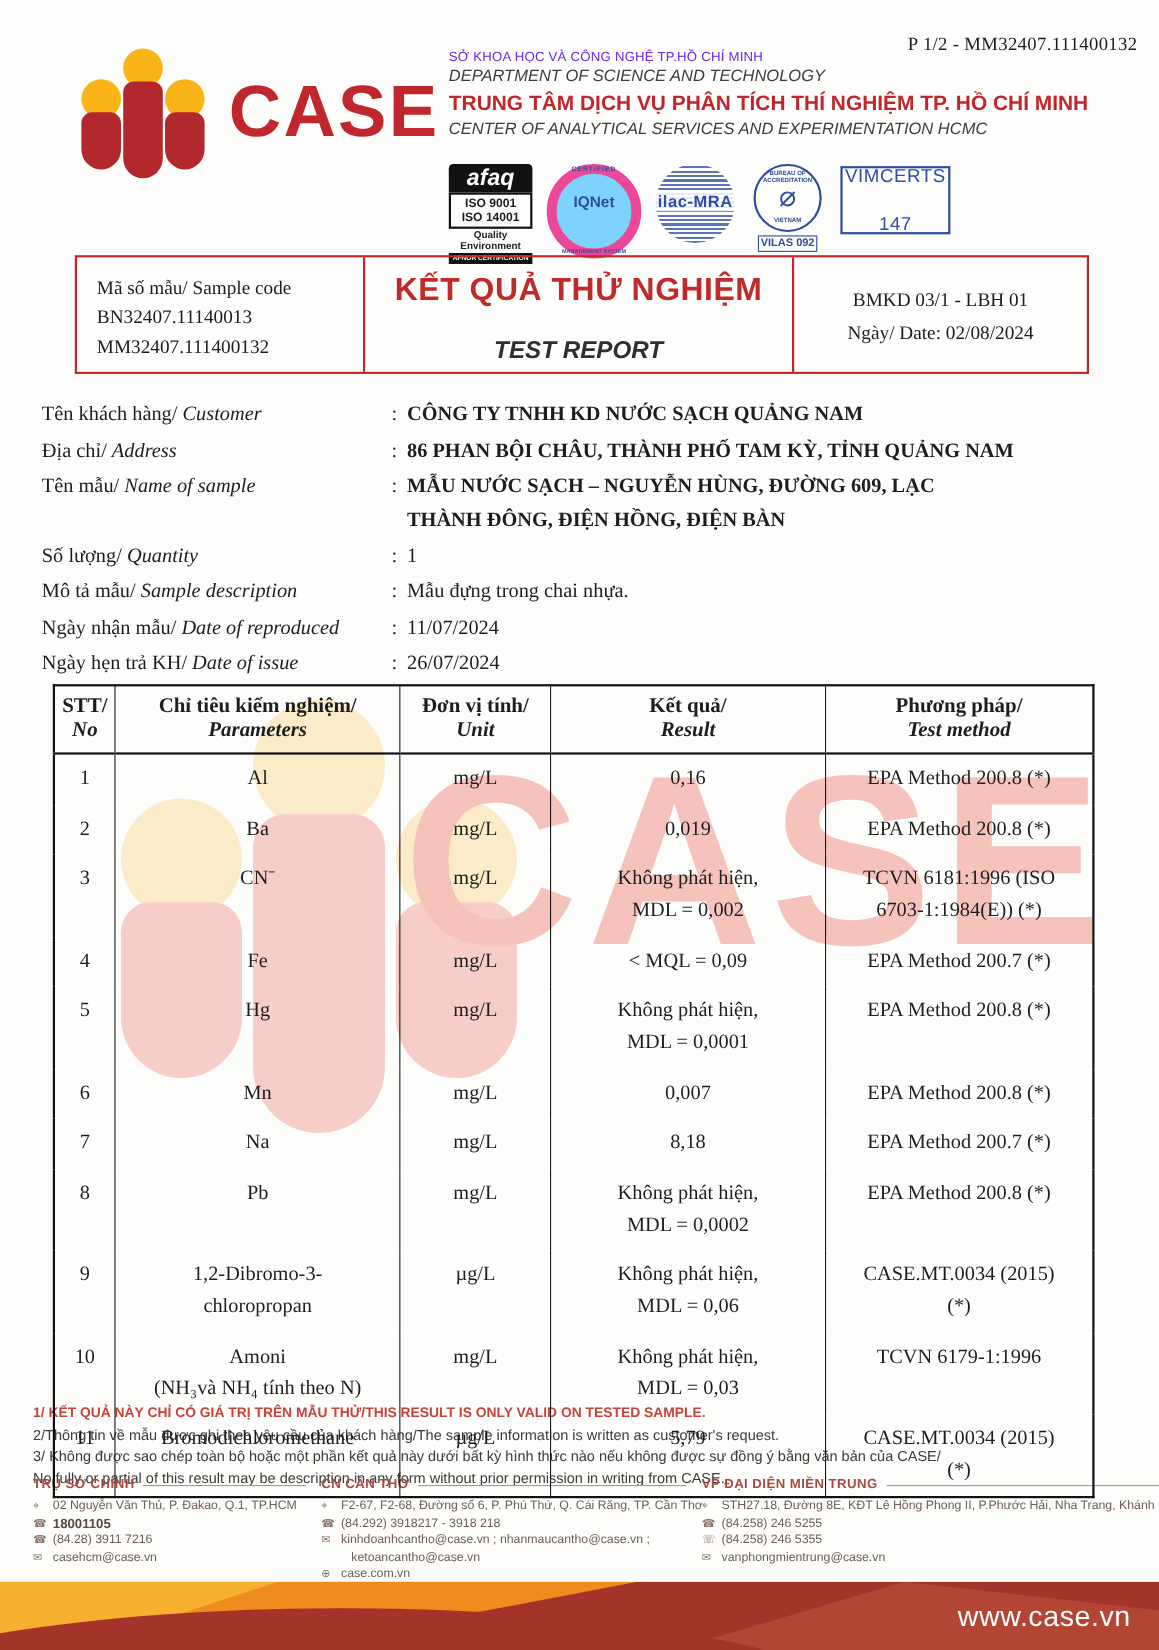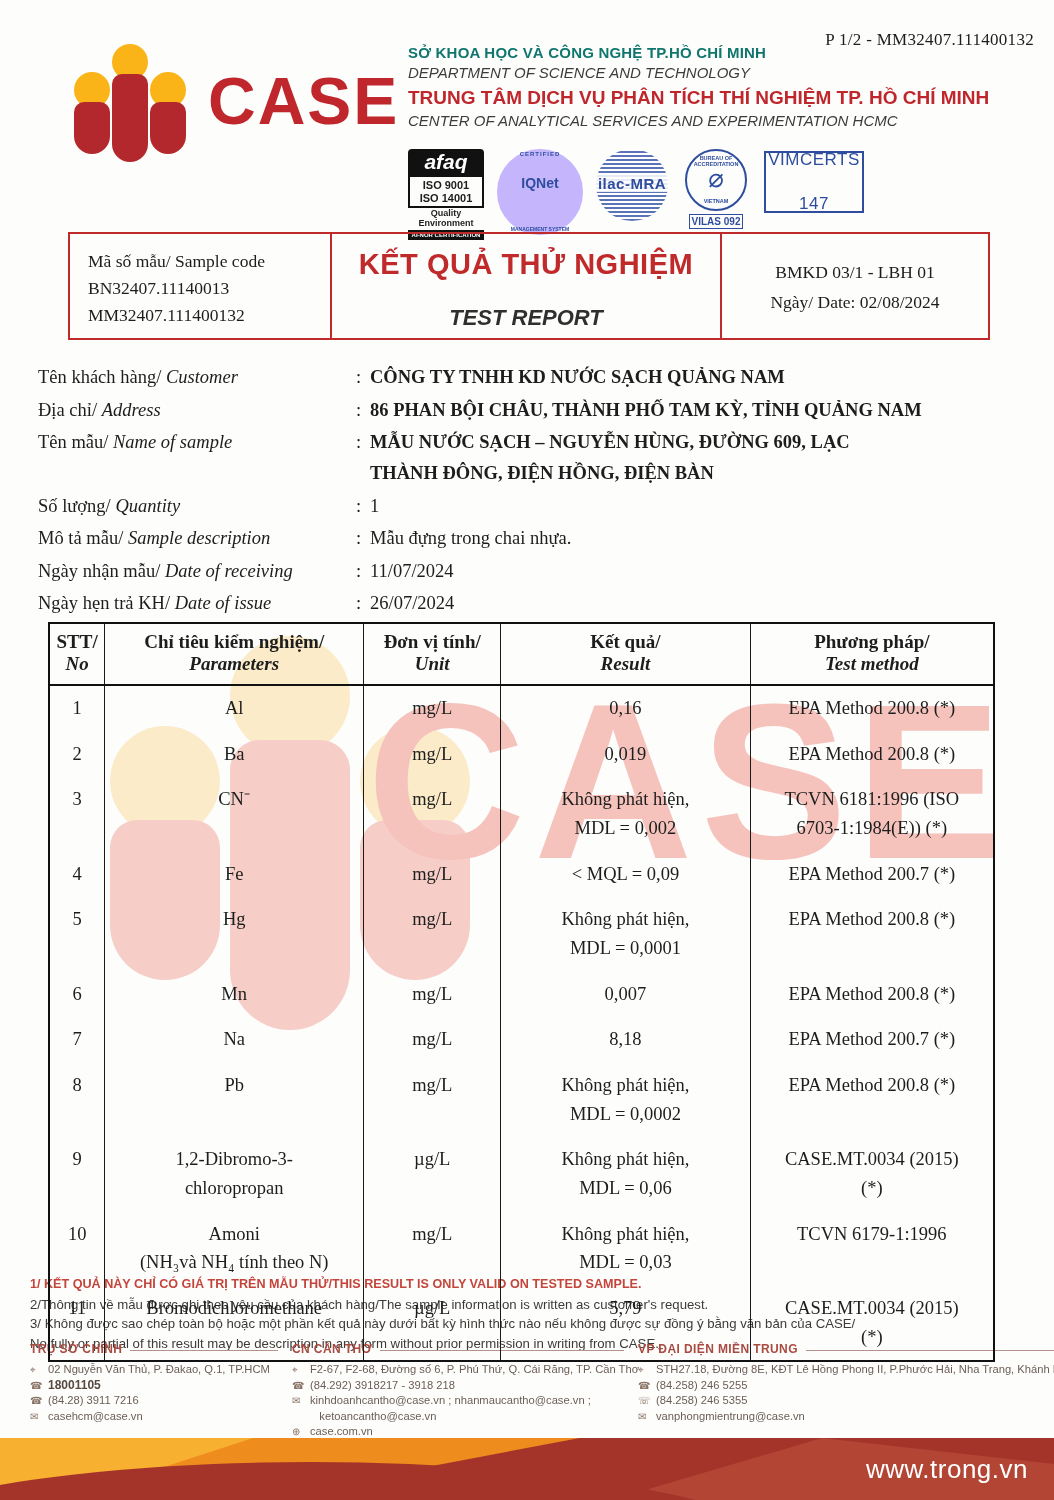--- a/index.html
+++ b/index.html
@@ -13,32 +13,32 @@
   .brand { position:absolute; left:74px; top:42px; display:flex; align-items:center; gap:22px; }
   .logo-mark { position:relative; width:112px; height:118px; }
   .pin { position:absolute; width:36px; }
   .pin .bulb { width:36px; height:36px; border-radius:50%; background:#FBB417; }
   .pin .drop { width:36px; margin-top:-6px; background:#B3282D; border-radius:10px 10px 18px 18px; }
   .pin-left  { left:0;  top:30px; } .pin-left  .drop{ height:52px; }
   .pin-mid   { left:38px; top:2px; } .pin-mid  .drop{ height:88px; border-radius:10px 10px 18px 18px; }
   .pin-right { left:76px; top:30px; } .pin-right .drop{ height:52px; }
   .logo-text { font-family:"Liberation Sans", sans-serif; font-weight:800; font-size:66px; color:#C0272C; letter-spacing:2px; line-height:1; }
   .org { position:absolute; left:408px; top:44px; width:640px; font-family:"Liberation Sans", sans-serif; }
-  .org-line1 { color:#0f766e; font-size:15px; font-weight:700; letter-spacing:.2px; }
+  .org-line1 { color:#6d28d9; font-size:12px; font-weight:400; letter-spacing:.2px; }
   .org-line2 { color:#3c3c3c; font-size:15px; font-style:italic; margin-top:3px; }
   .org-line3 { color:#C0272C; font-size:19px; font-weight:800; margin-top:6px; }
   .org-line4 { color:#3c3c3c; font-size:15px; font-style:italic; margin-top:3px; }
   
   .certs { position:absolute; left:408px; top:149px; display:flex; align-items:flex-start; gap:13px; font-family:"Liberation Sans", sans-serif; }
   .afaq { width:76px; text-align:center; }
   .afaq .a-top { background:#111; color:#fff; font-weight:800; font-size:21px; border-radius:4px 4px 0 0; padding:1px 0; font-style:italic; }
   .afaq .a-iso { border:2px solid #111; font-weight:700; font-size:11px; line-height:1.15; padding:2px 0; }
   .afaq .a-q { font-size:9px; font-weight:700; line-height:1.1; padding:1px 0; }
   .afaq .a-bot { background:#111; color:#fff; font-size:6px; font-weight:700; padding:2px 0; }
-  .iqnet { width:68px; height:68px; border-radius:50%; border:9px solid #c4b5fd; background:#c4b5fd; position:relative; }
+  .iqnet { width:68px; height:68px; border-radius:50%; border:9px solid #ec4899; background:#7dd3fc; position:relative; }
   .iqnet .iq-top { position:absolute; top:-7px; left:0; right:0; text-align:center; font-size:6px; color:#2E4D9E; font-weight:700; letter-spacing:1px; }
   .iqnet .iq-mid { position:absolute; top:17px; left:0; right:0; text-align:center; font-size:14px; font-weight:800; color:#2E4D9E; }
   .iqnet .iq-bot { position:absolute; bottom:-6px; left:0; right:0; text-align:center; font-size:5px; color:#2E4D9E; font-weight:700; }
   .ilac { width:72px; height:72px; border-radius:50%;
     background:repeating-linear-gradient(#fff 0 2px, #5b74b8 2px 4px); position:relative; }
   .ilac .ilac-label { position:absolute; top:26px; left:-2px; right:-2px; text-align:center; background:rgba(255,255,255,.85); color:#2E4D9E; font-weight:800; font-size:15px; letter-spacing:.5px; }
   .vilas { width:70px; text-align:center; }
   .vilas .v-circ { width:58px; height:58px; margin:0 auto; border-radius:50%; border:2px solid #2E4D9E; color:#2E4D9E; position:relative; font-size:6px; font-weight:700; }
   .vilas .v-arc { position:absolute; top:4px; left:2px; right:2px; font-size:5.5px; }
   .vilas .v-a { position:absolute; top:14px; left:0; right:0; font-size:26px; font-weight:400; line-height:1; }
@@ -209,21 +209,21 @@
         <span class="info-value">1</span>
       </div>
 
       <div class="info-row">
         <span class="info-label"><span>Mô tả mẫu/</span> <span class="info-en">Sample description</span></span>
         <span class="info-colon">:</span>
         <span class="info-value">Mẫu đựng trong chai nhựa.</span>
       </div>
 
       <div class="info-row">
-        <span class="info-label"><span>Ngày nhận mẫu/</span> <span class="info-en">Date of receiving</span></span>
+        <span class="info-label"><span>Ngày nhận mẫu/</span> <span class="info-en">Date of reproduced</span></span>
         <span class="info-colon">:</span>
         <span class="info-value">11/07/2024</span>
       </div>
 
       <div class="info-row">
         <span class="info-label"><span>Ngày hẹn trả KH/</span> <span class="info-en">Date of issue</span></span>
         <span class="info-colon">:</span>
         <span class="info-value">26/07/2024</span>
       </div>
     </div>
@@ -466,17 +466,17 @@
     </div>
   </div>
 
   <div class="bottom-bar">
     <div class="bar-orange"></div>
     <div class="bar-red-main"></div>
     <div class="bar-red-light"></div>
     <div class="bar-red-hill"></div>
     <div class="bar-site">
       <span class="globe"></span>
-      <span>www.trong.vn</span>
+      <span>www.case.vn</span>
     </div>
   </div>
 
 </div>
 
 </body></html>

